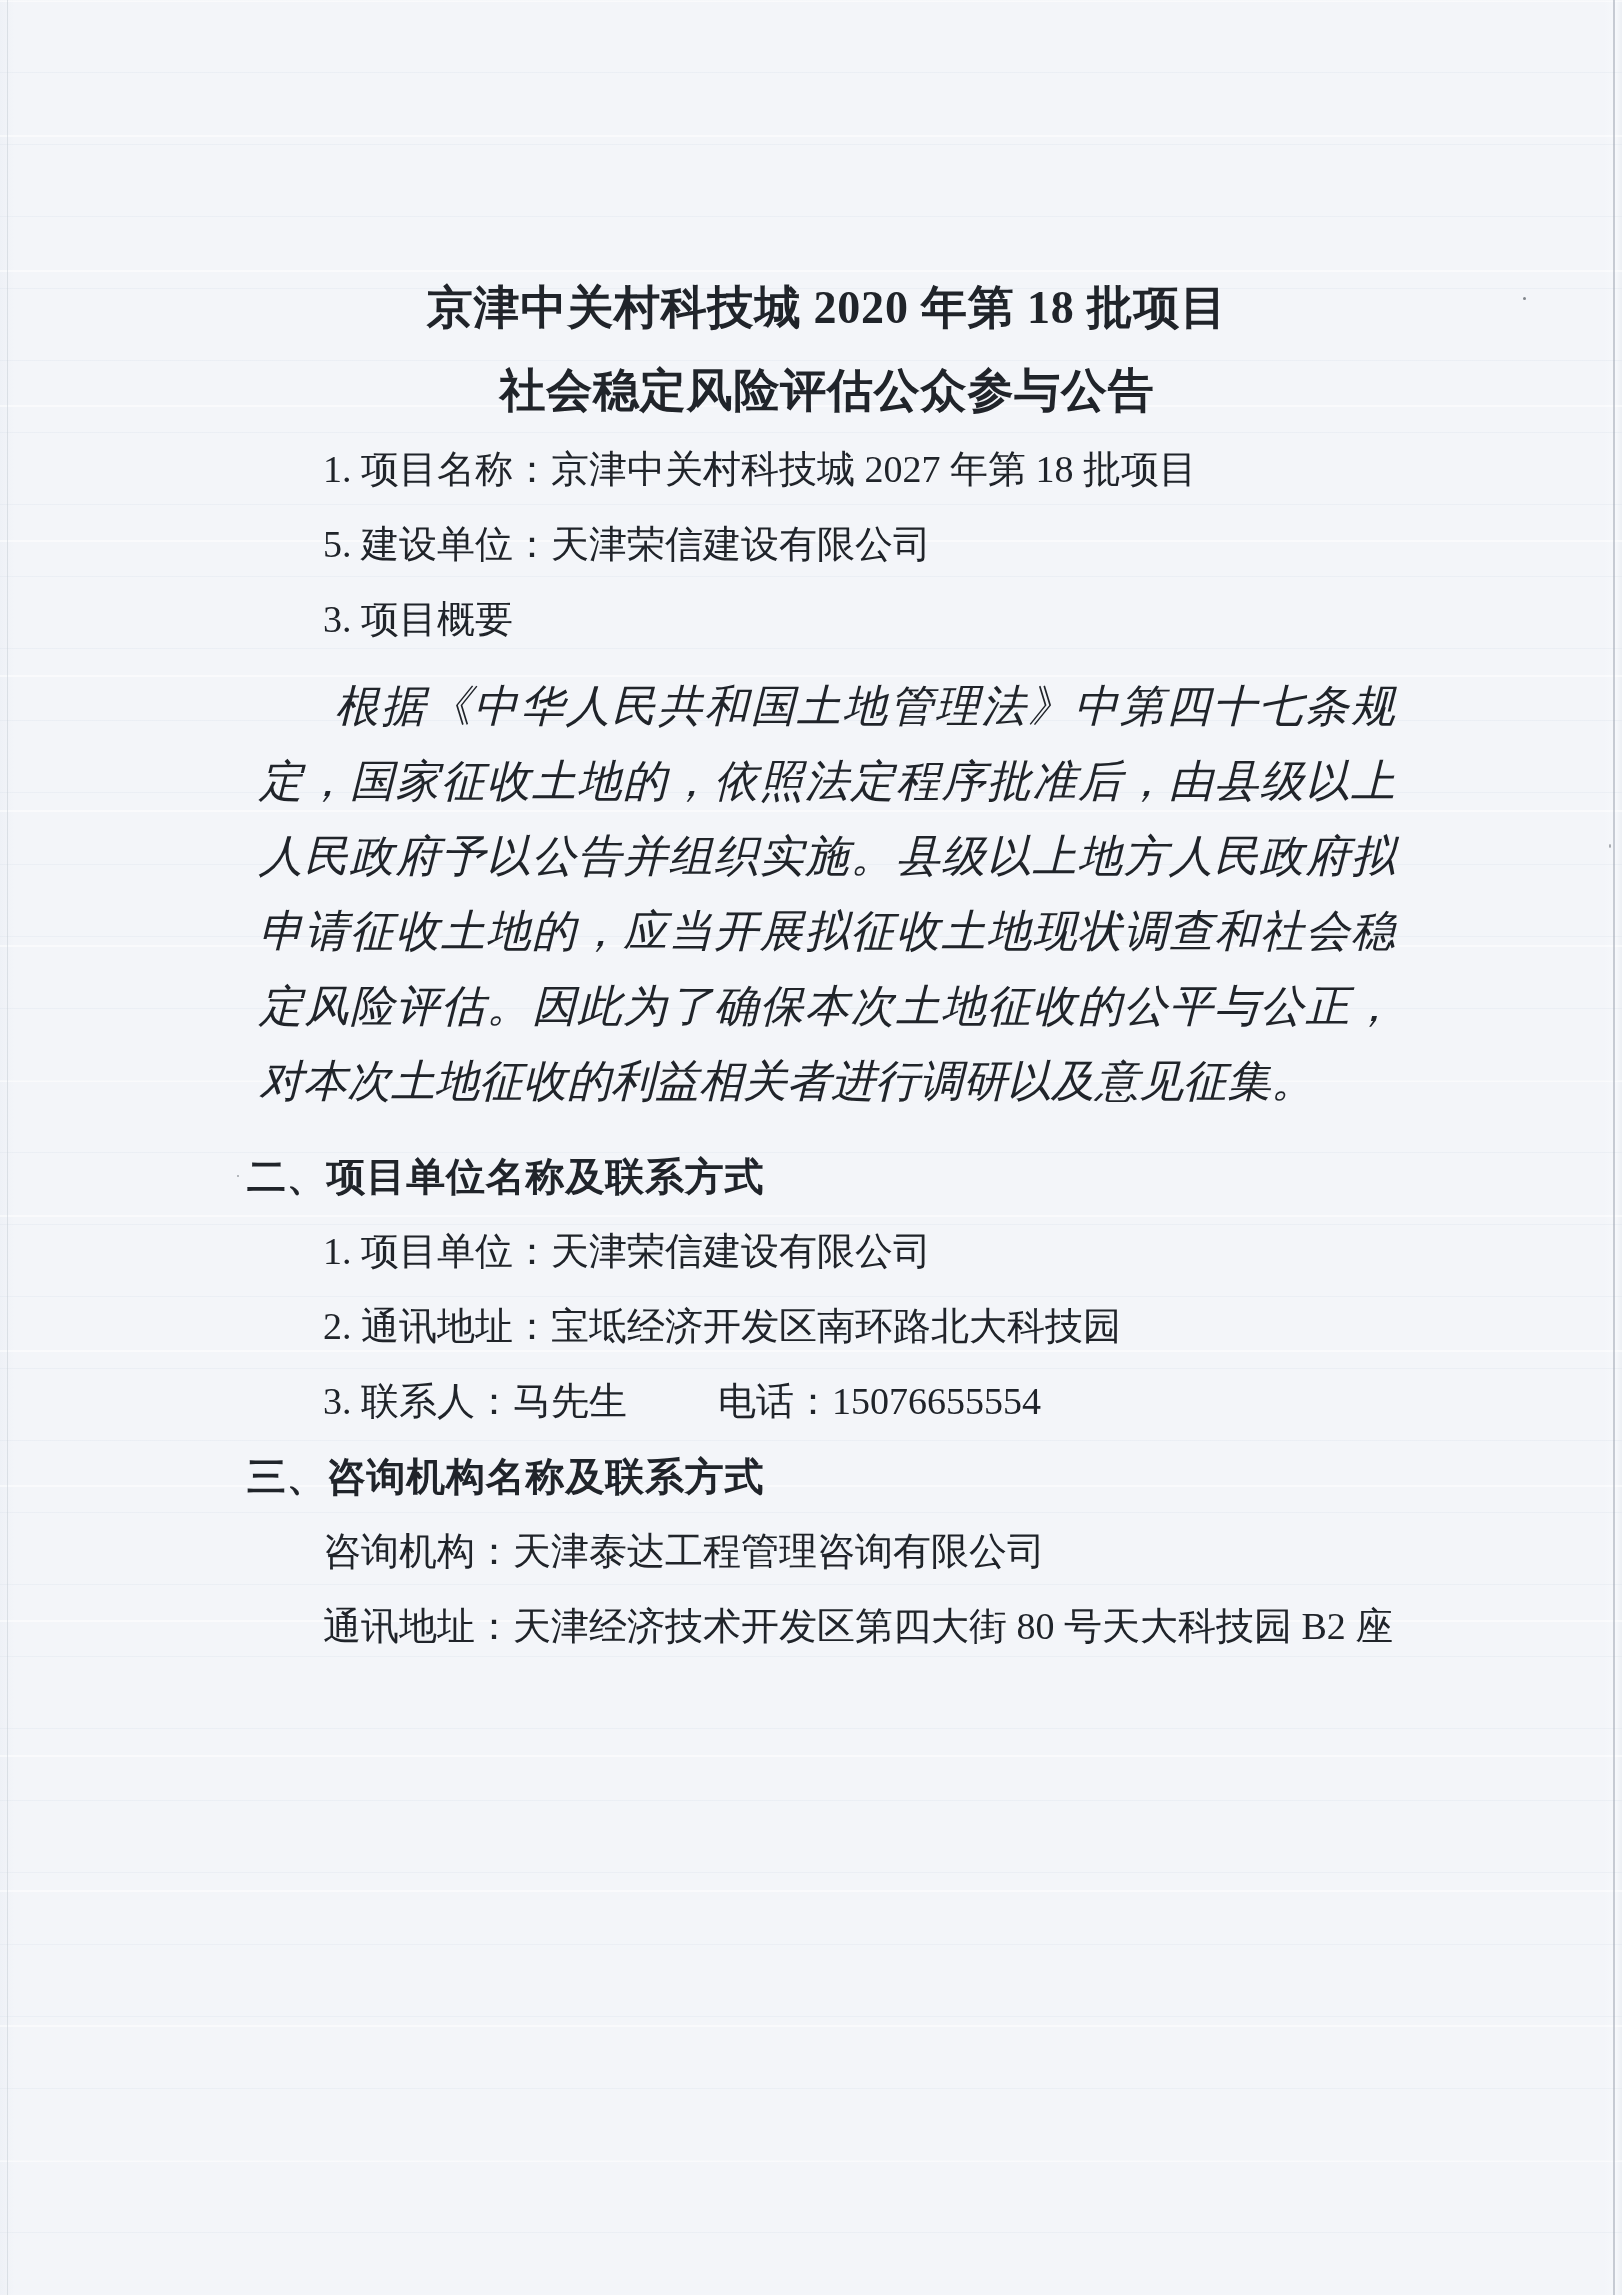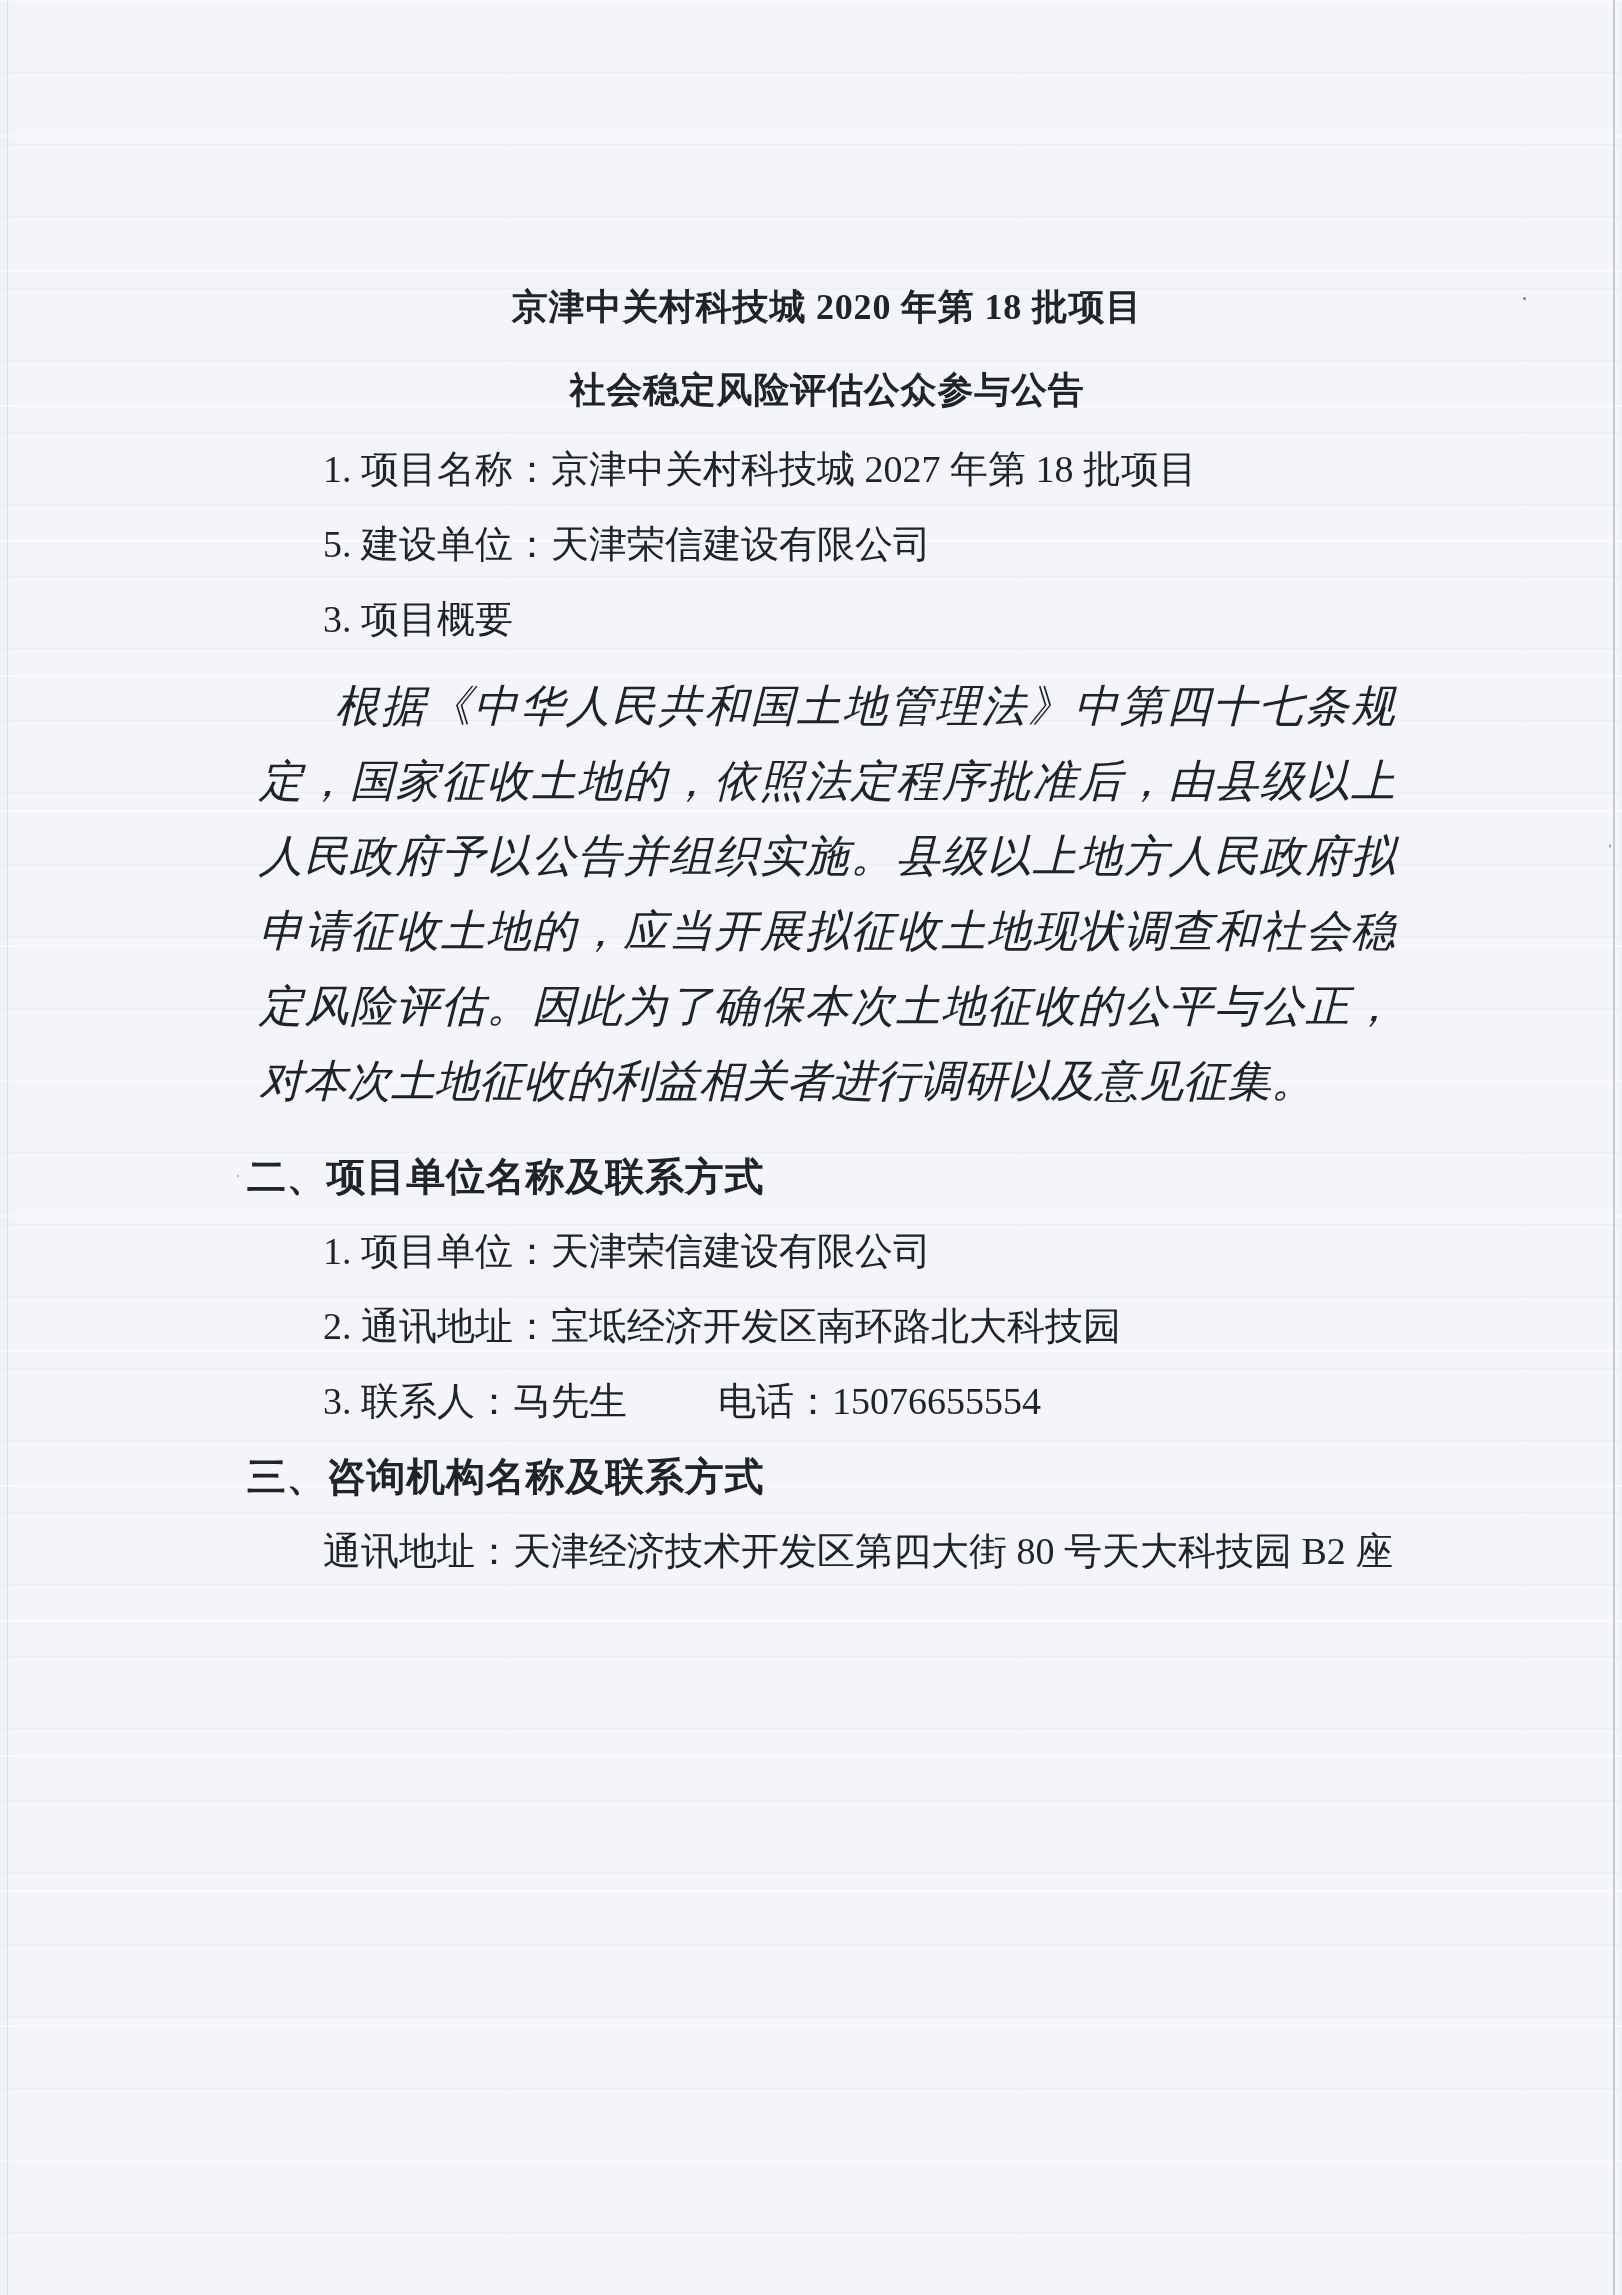--- a/index.html
+++ b/index.html
@@ -33,21 +33,21 @@
   .speck.s2 { left: 1609px; top: 844px; width: 2.4px; height: 4px; opacity: .5; }
   .speck.s3 { left: 237px; top: 1175px; width: 2.4px; height: 2.4px; opacity: .55; }
 
   .content {
     position: absolute;
     left: 247px;
     top: 266px;
     width: 1160px;
   }
   .title-line {
-    font-size: 36px;
+    font-size: 46px;
     line-height: 83px;
     font-weight: 700;
     text-align: center;
     letter-spacing: 0.8px;
   }
   .sec-heading {
     font-size: 39px;
     line-height: 75px;
     font-weight: 700;
     letter-spacing: 0.8px;
@@ -96,17 +96,18 @@
     <div class="sec-heading gap-before">二、项目单位名称及联系方式</div>
 
     <div class="item">1. 项目单位：天津荣信建设有限公司</div>
     <div class="item">2. 通讯地址：宝坻经济开发区南环路北大科技园</div>
     <div class="item">
       <span>3. 联系人：马先生</span><span class="phone-part">电话：15076655554</span>
     </div>
 
     <div class="sec-heading">三、咨询机构名称及联系方式</div>
 
+    <div class="item">咨询机构：天津泰达工程管理咨询有限公司</div>
     <div class="item">通讯地址：天津经济技术开发区第四大街 80 号天大科技园 B2 座</div>
 
   </div>
 </div>
 
 
 </body></html>

